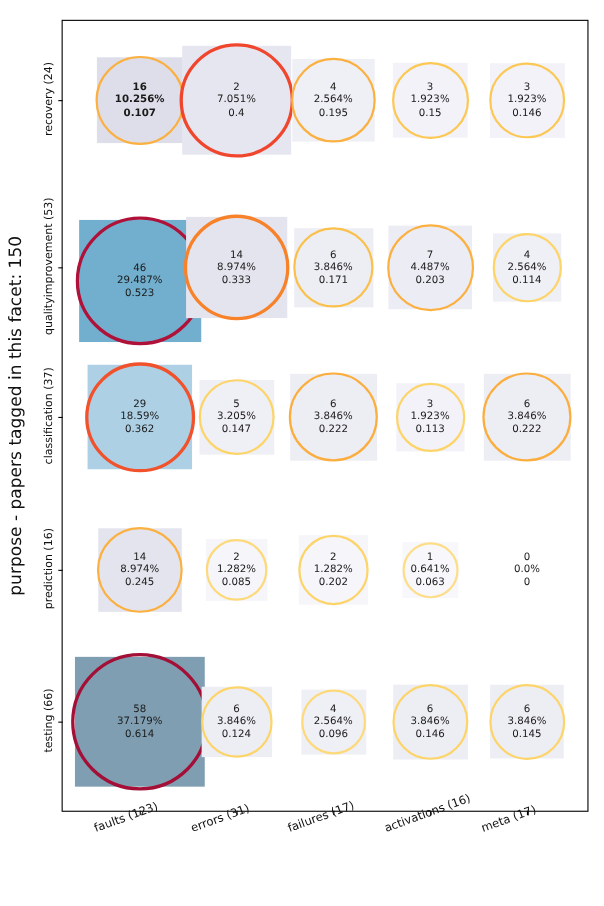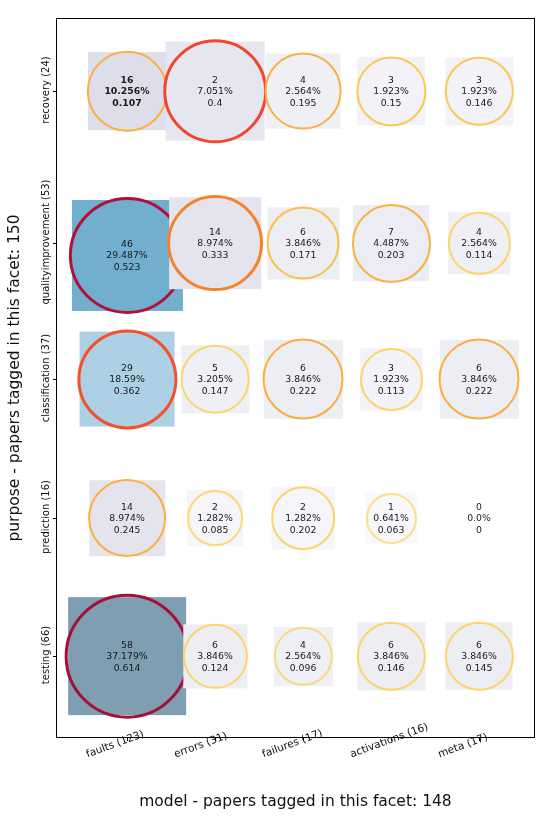--- a/index.html
+++ b/index.html
@@ -354,15 +354,14 @@
       <div class="xtl" style="left: 172px; top: 748px; transform: rotate(-20deg);">errors (31)</div>
       <div class="xtl" style="left: 260px; top: 748px; transform: rotate(-20deg);">failures (17)</div>
       <div class="xtl" style="left: 348px; top: 748px; transform: rotate(-20deg);">activations (16)</div>
       <div class="xtl" style="left: 436px; top: 748px; transform: rotate(-20deg);">meta (17)</div>
     </div>
 
   <div id="ylabel-wrap" style="position:absolute;left:22px;top:378px;">
     <div id="ylabel">purpose  -  papers tagged in this facet: 150</div>
   </div>
 
-  <div id="xlabel">model  -  papers tagged in this facet: 148</div>
 
 </div>
 
 </body></html>

